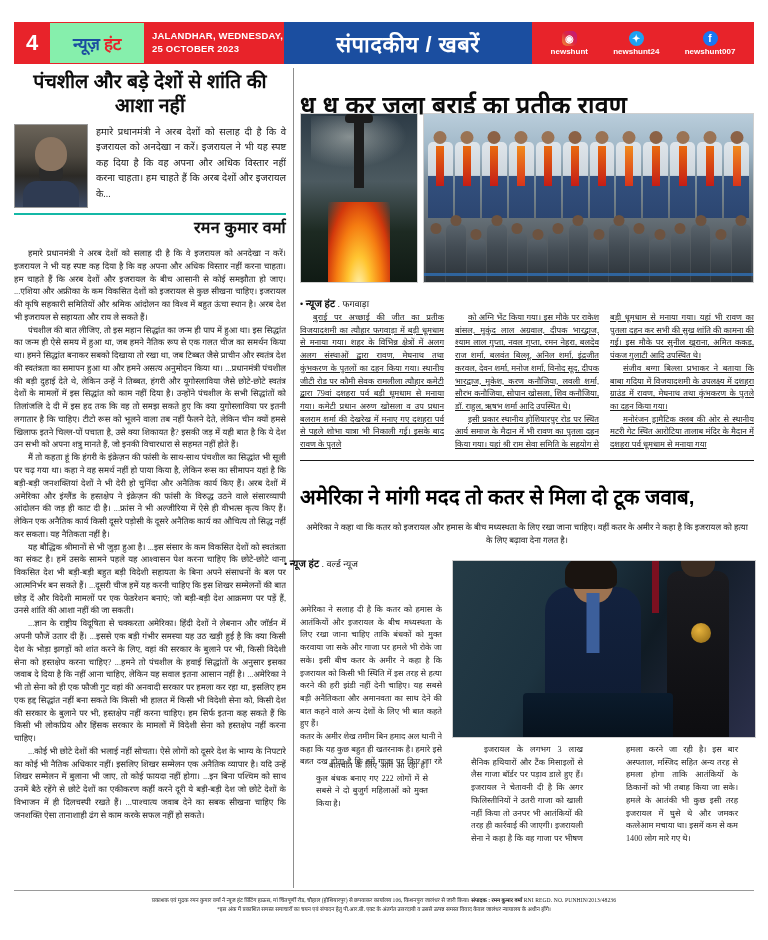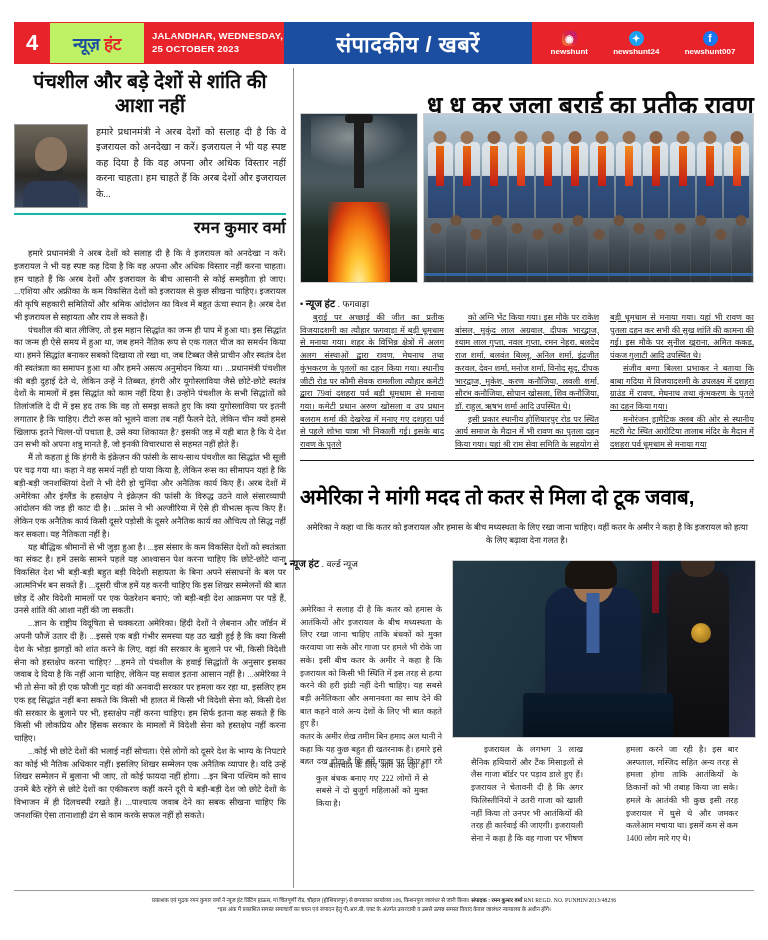--- a/index.html
+++ b/index.html
@@ -22,21 +22,21 @@
   .masthead{
     position:absolute;left:14px;top:22px;width:740px;height:42px;
     display:flex;align-items:stretch;
   }
   .mh-page-no{
     width:36px;background:#e8232a;color:#fff;
     display:flex;align-items:center;justify-content:center;
     font-family:"Liberation Sans",sans-serif;font-weight:bold;font-size:22px;
   }
   .mh-logo{
-    width:94px;background:#bef264;display:flex;align-items:center;justify-content:center;
+    width:94px;background:#86efac;display:flex;align-items:center;justify-content:center;
     border-top:1px solid #e8232a;border-bottom:1px solid #e8232a;
   }
   .mh-logo-txt{
     font-family:"Liberation Sans",sans-serif;font-weight:bold;font-size:17px;
     color:#1b4ea0;letter-spacing:-.3px;white-space:nowrap;
   }
   .mh-logo-txt .hunt{color:#e8232a;}
   .mh-date{
     flex:0 0 140px;background:#e8232a;color:#fff;
     display:flex;flex-direction:column;justify-content:center;
@@ -118,21 +118,21 @@
     position:absolute;left:14px;top:248px;width:272px;height:640px;
     font-size:8.4px;line-height:1.52;text-align:justify;color:#1c1c1c;
     overflow:hidden;
   }
   .left-body p{margin:0 0 0 0;text-indent:14px;}
 
   
   .main-head{
     position:absolute;left:300px;top:70px;width:454px;
     font-family:"Liberation Sans",sans-serif;font-weight:bold;
-    font-size:25px;line-height:1.12;text-align:right;color:#0b0b0b;
+    font-size:25px;line-height:1.12;text-align:left;color:#0b0b0b;
     letter-spacing:.2px;
   }
 
   
   .photos{
     position:absolute;left:300px;top:113px;width:454px;height:170px;
     display:flex;gap:5px;
   }
   .ph-fire{
     flex:0 0 116px;position:relative;overflow:hidden;

